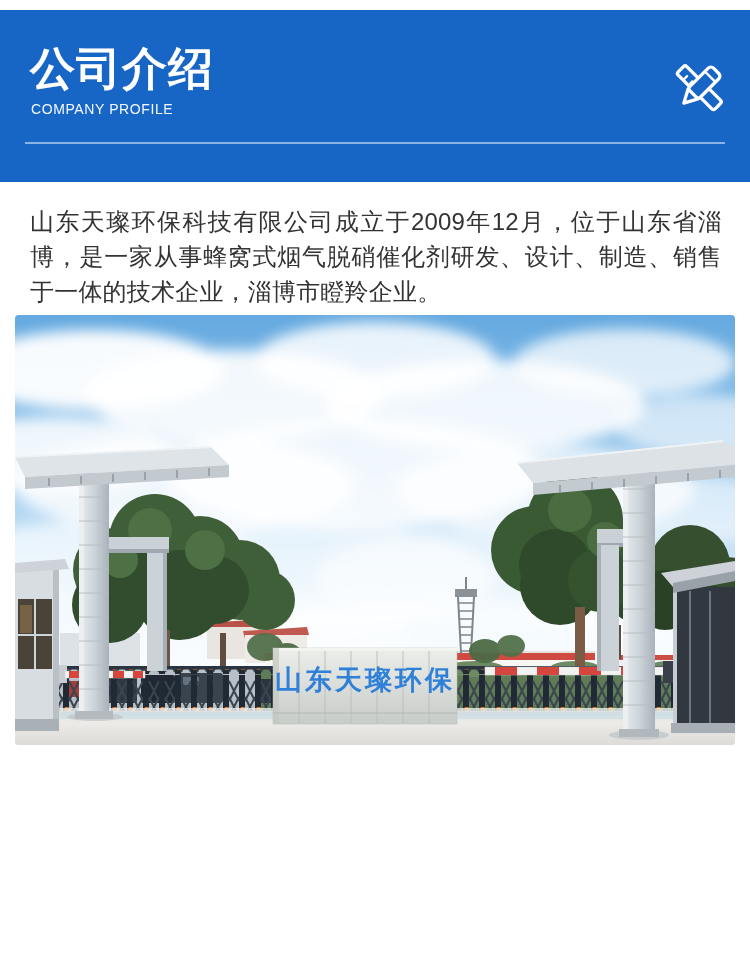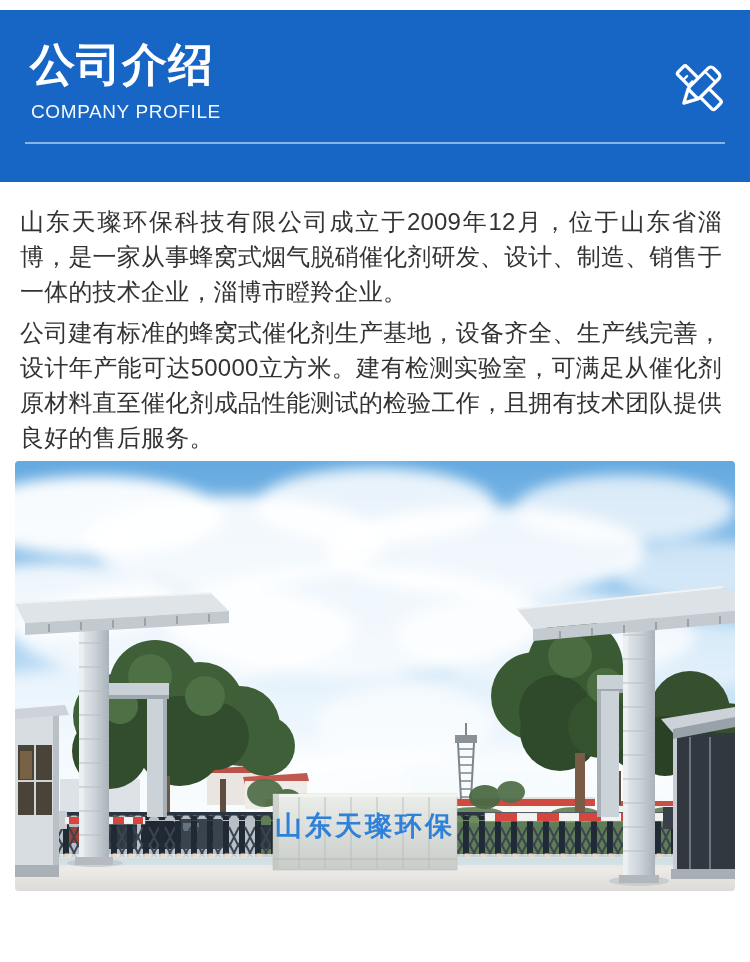--- a/index.html
+++ b/index.html
@@ -6,35 +6,35 @@
   body{
     width:750px;height:962px;overflow:hidden;background:#ffffff;
     font-family:"Liberation Sans",sans-serif;position:relative;
   }
   
   .banner{
     position:relative;margin-top:10px;height:172px;background:#1766c6;color:#fff;
   }
   .banner h1{
     margin:0;padding:34px 0 0 30px;font-size:45px;line-height:1.1;
-    font-weight:700;letter-spacing:1px;font-family:Liberation Mono, monospace;
+    font-weight:700;letter-spacing:1px;
   }
   .banner .sub{
-    margin:7px 9px 0 31px;font-size:19px;letter-spacing:.6px;
+    margin:7px 9px 0 31px;font-size:14px;letter-spacing:.6px;
     color:rgba(255,255,255,.96);font-weight:400;
   }
   .banner .divider{
     position:absolute;left:25px;right:25px;top:132px;height:2px;
     background:rgba(255,255,255,.5);
   }
   .banner .icon{
     position:absolute;right:23px;top:46px;width:56px;height:64px;
   }
   
-  .content{padding:22px 28px 0 20px;}
+  .content{padding:22px 28px 0 30px;}
   .content p{
     margin:0 0 6px;font-size:24px;line-height:35px;color:#333;
     text-align:justify;letter-spacing:.2px;
   }
   
   .photo{
     margin:4px 15px 0;width:720px;height:430px;border-radius:4px;
     overflow:hidden;background:#bcd9f0;
   }
   .photo svg{display:block;width:100%;height:100%;}
@@ -56,21 +56,20 @@
     <g transform="rotate(45 30 33)" stroke="#ffffff" stroke-linejoin="round" stroke-linecap="round">
       <rect x="22" y="7" width="16" height="36" rx="4" fill="#1766c6" stroke-width="3.5"></rect>
       <polygon points="22.5,42 30,56 37.5,42" fill="#1766c6" stroke-width="3.5"></polygon>
       <path d="M22,16 h16" stroke-width="2.6"></path>
     </g>
   </svg>
 </div>
 
 <div class="content">
   <p>山东天璨环保科技有限公司成立于2009年12月，位于山东省淄博，是一家从事蜂窝式烟气脱硝催化剂研发、设计、制造、销售于一体的技术企业，淄博市瞪羚企业。</p>
-  <p>公司建有标准的蜂窝式催化剂生产基地，设备齐全、生产线完善，设计年产能可达50000立方米。建有检测实验室，可满足从催化剂原材料直至催化剂成品性能测试的检验工作，且拥有技术团队提供良好的售后服务。</p>
 </div>
 
 <div class="photo">
 <svg viewBox="0 0 720 430" preserveAspectRatio="none">
   <defs>
     <linearGradient id="skyGrad" x1="0" y1="0" x2="0" y2="1">
       <stop offset="0" stop-color="#64a9e0"></stop>
       <stop offset="0.3" stop-color="#95c6ec"></stop>
       <stop offset="0.58" stop-color="#cde6f8"></stop>
       <stop offset="0.8" stop-color="#e9f4fc"></stop>

